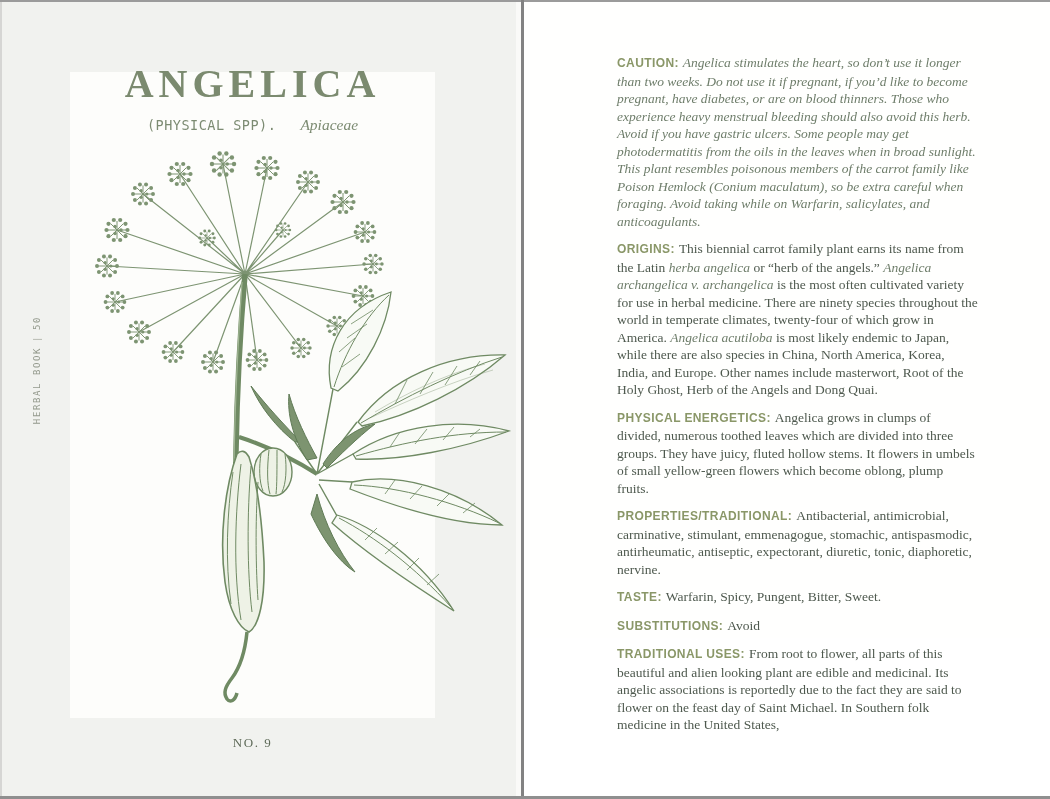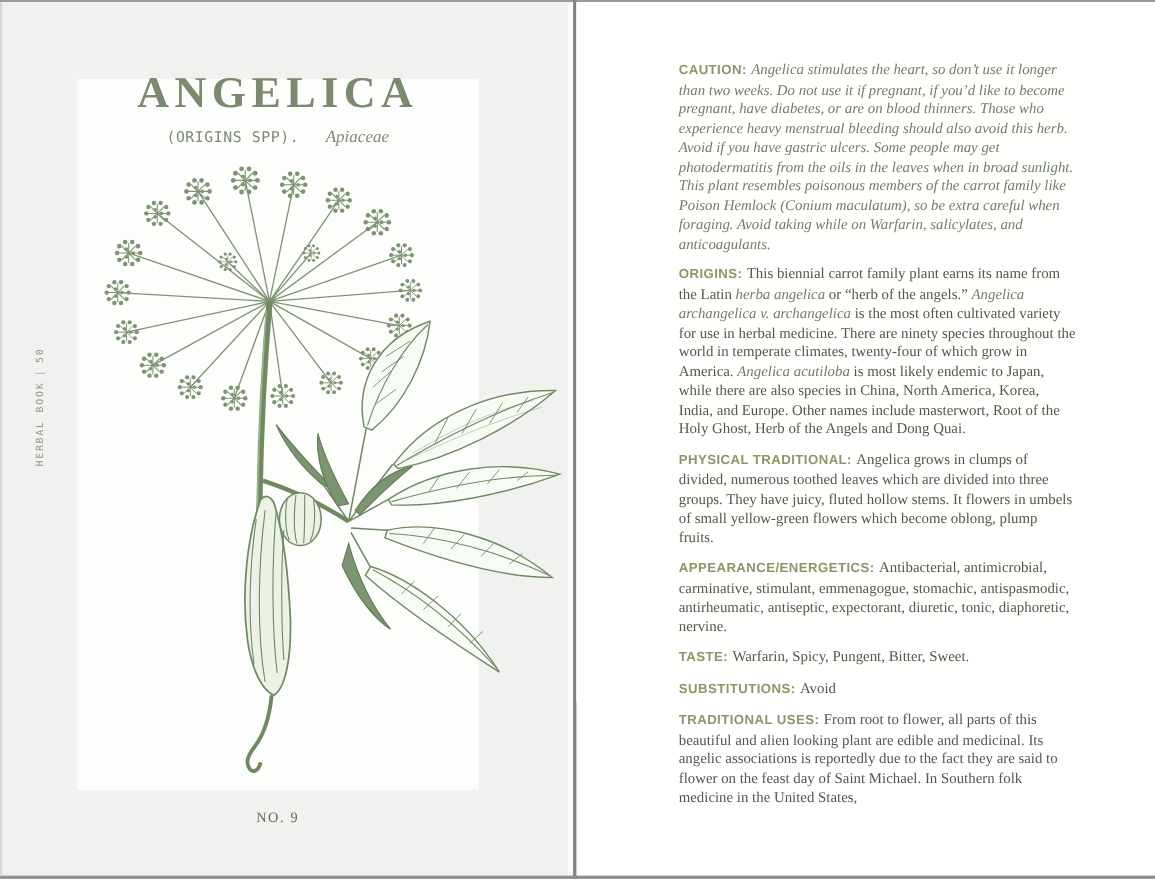--- a/index.html
+++ b/index.html
@@ -46,21 +46,21 @@
 
   <div class="edge-top"></div>
   <div class="edge-top-hl"></div>
 
   <div id="left-page">
     <div id="panel"></div>
 
     <div id="title">ANGELICA</div>
 
     <div id="subtitle">
-      <span class="sub-mono">(ORIGINS SPP).</span>
+      <span class="sub-mono">(PHYSICAL SPP).</span>
       <span class="sub-italic">Apiaceae</span>
     </div>
 
     <svg id="plant-svg" viewBox="0 0 460 600" fill="none" stroke="#7d9472">
       <defs>
         <g id="umb">
           <g stroke="#7d9472" stroke-width="1">
             <path d="M0,0L9,0 M0,0L6.4,6.4 M0,0L0,9 M0,0L-6.4,6.4 M0,0L-9,0 M0,0L-6.4,-6.4 M0,0L0,-9 M0,0L6.4,-6.4"></path>
           </g>
           <g fill="#7d9472" stroke="none">
@@ -179,26 +179,26 @@
 
         <p class="sec">
           <span class="sec-h">CAUTION:</span><span class="sec-b"><span class="it">Angelica stimulates the heart, so don’t use it longer than two weeks. Do not use it if pregnant, if you’d like to become pregnant, have diabetes, or are on blood thinners. Those who experience heavy menstrual bleeding should also avoid this herb. Avoid if you have gastric ulcers. Some people may get photodermatitis from the oils in the leaves when in broad sunlight. This plant resembles poisonous members of the carrot family like Poison Hemlock (Conium maculatum), so be extra careful when foraging. Avoid taking while on Warfarin, salicylates, and anticoagulants.</span></span>
         </p>
 
         <p class="sec">
           <span class="sec-h">ORIGINS:</span><span class="sec-b"><span>This biennial carrot family plant earns its name from the Latin </span><span class="it">herba angelica</span><span> or “herb of the angels.” </span><span class="it">Angelica archangelica v. archangelica</span><span> is the most often cultivated variety for use in herbal medicine. There are ninety species throughout the world in temperate climates, twenty-four of which grow in America. </span><span class="it">Angelica acutiloba</span><span> is most likely endemic to Japan, while there are also species in China, North America, Korea, India, and Europe. Other names include masterwort, Root of the Holy Ghost, Herb of the Angels and Dong Quai.</span></span>
         </p>
 
         <p class="sec">
-          <span class="sec-h">PHYSICAL TRADITIONAL:</span><span class="sec-b"><span>Angelica grows in clumps of divided, numerous toothed leaves which are divided into three groups. They have juicy, fluted hollow stems. It flowers in umbels of small yellow-green flowers which become oblong, plump fruits.</span></span>
-        </p>
-
-
-        <p class="sec">
-          <span class="sec-h">APPEARANCE/ENERGETICS:</span><span class="sec-b"><span>Antibacterial, antimicrobial, carminative, stimulant, emmenagogue, stomachic, antispasmodic, antirheumatic, antiseptic, expectorant, diuretic, tonic, diaphoretic, nervine.</span></span>
+          <span class="sec-h">PHYSICAL ENERGETICS:</span><span class="sec-b"><span>Angelica grows in clumps of divided, numerous toothed leaves which are divided into three groups. They have juicy, fluted hollow stems. It flowers in umbels of small yellow-green flowers which become oblong, plump fruits.</span></span>
+        </p>
+
+
+        <p class="sec">
+          <span class="sec-h">PROPERTIES/TRADITIONAL:</span><span class="sec-b"><span>Antibacterial, antimicrobial, carminative, stimulant, emmenagogue, stomachic, antispasmodic, antirheumatic, antiseptic, expectorant, diuretic, tonic, diaphoretic, nervine.</span></span>
         </p>
 
         <p class="sec">
           <span class="sec-h">TASTE:</span><span class="sec-b"><span>Warfarin, Spicy, Pungent, Bitter, Sweet.</span></span>
         </p>
 
         <p class="sec">
           <span class="sec-h">SUBSTITUTIONS:</span><span class="sec-b"><span>Avoid</span></span>
         </p>
 

